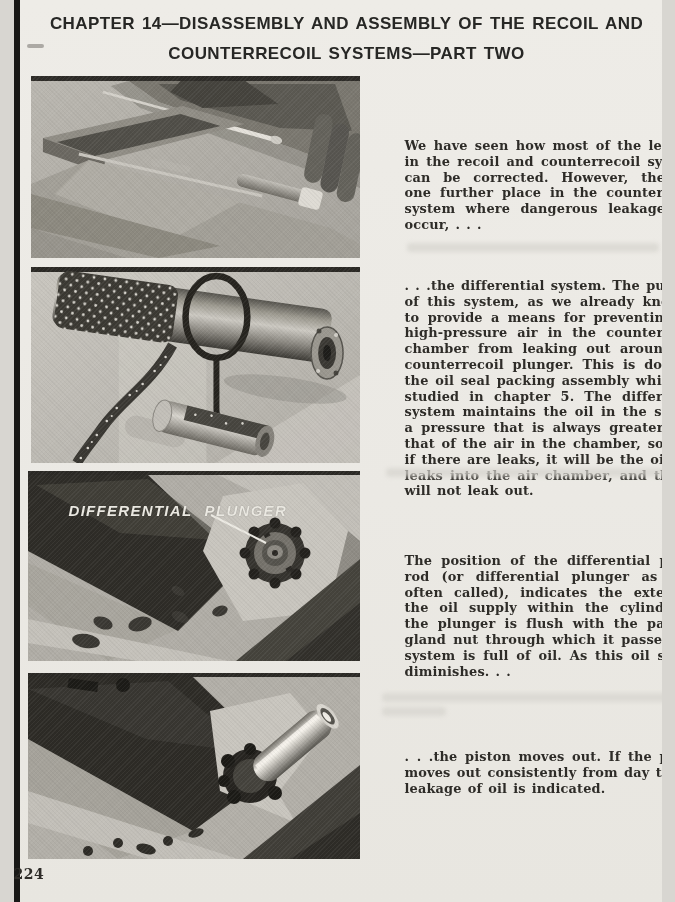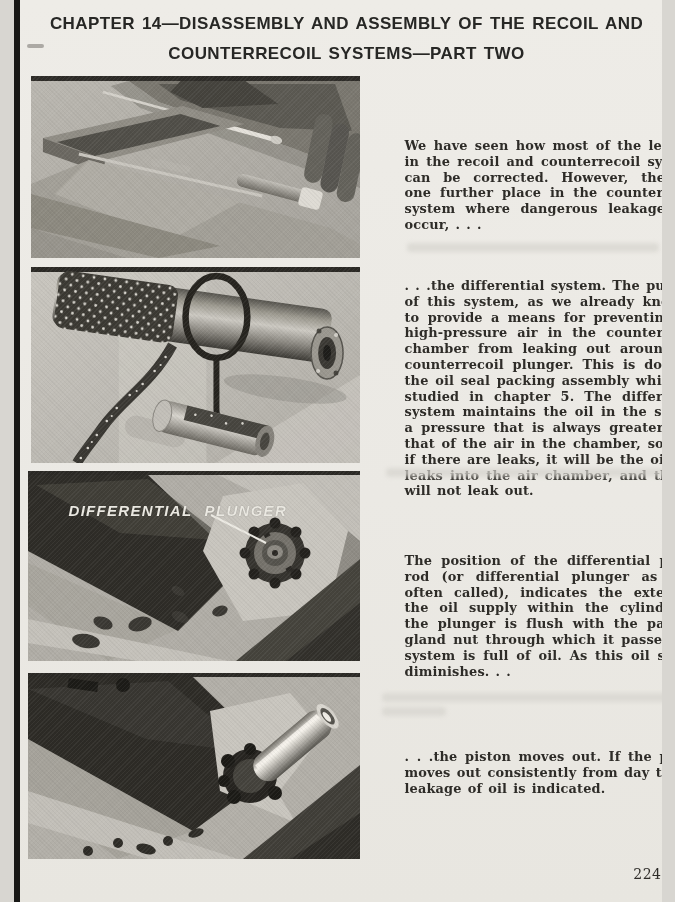--- a/index.html
+++ b/index.html
@@ -71,23 +71,24 @@
   .ghost{
     position:absolute;height:9px;border-radius:4px;
     background:#d7d5cf;filter:blur(2px);opacity:.75;
   }
   #ghost1{left:393px;top:243px;width:252px;}
   #ghost2{left:372px;top:468px;width:278px;}
   #ghost3{left:368px;top:693px;width:286px;}
   #ghost4{left:368px;top:707px;width:64px;}
   .page-number{
     position:absolute;left:0;right:0;top:866px;
-    text-align:right;
+    text-align:left;
     font-size:14px;letter-spacing:0.5px;
     color:#2e2c28;
+    font-weight:bold;
   }
 </style>
 </head>
 <body>
 
 <div class="page">
 
   <div class="left-edge"></div>
 
   <div class="title">

